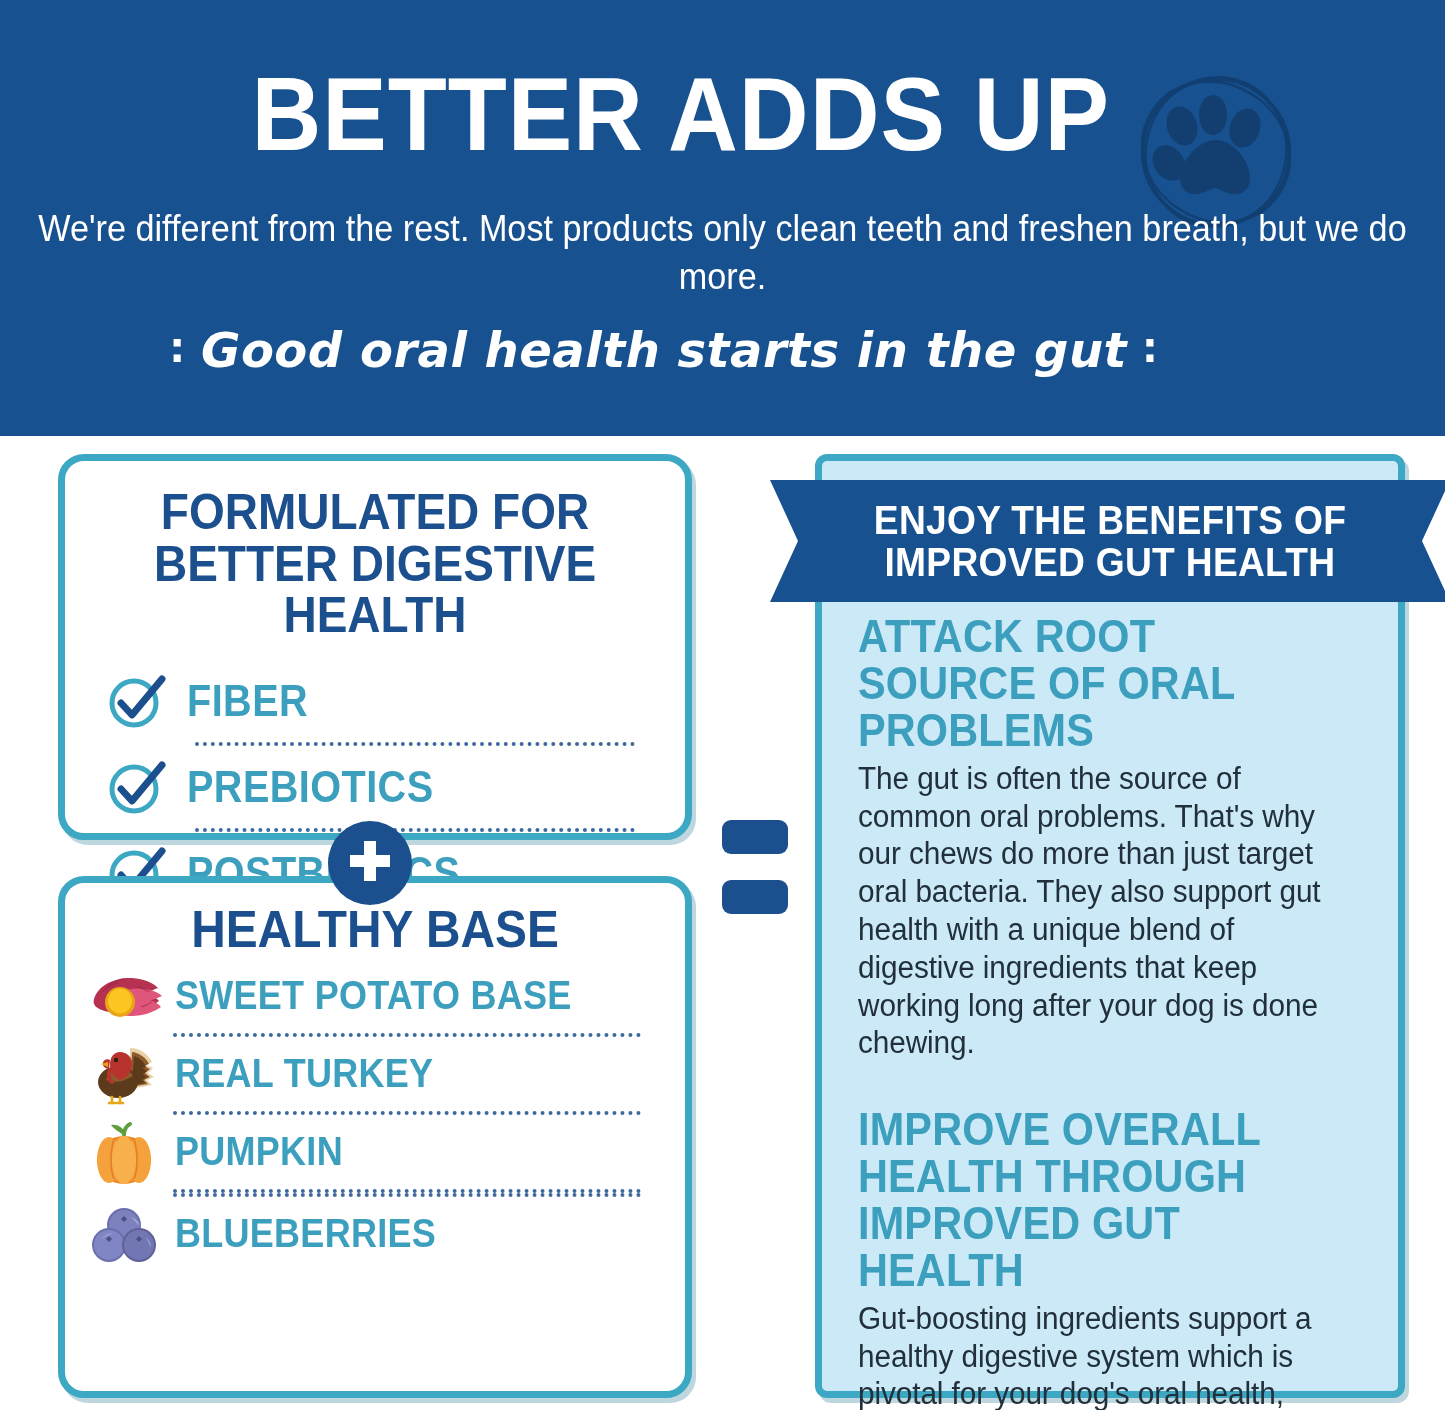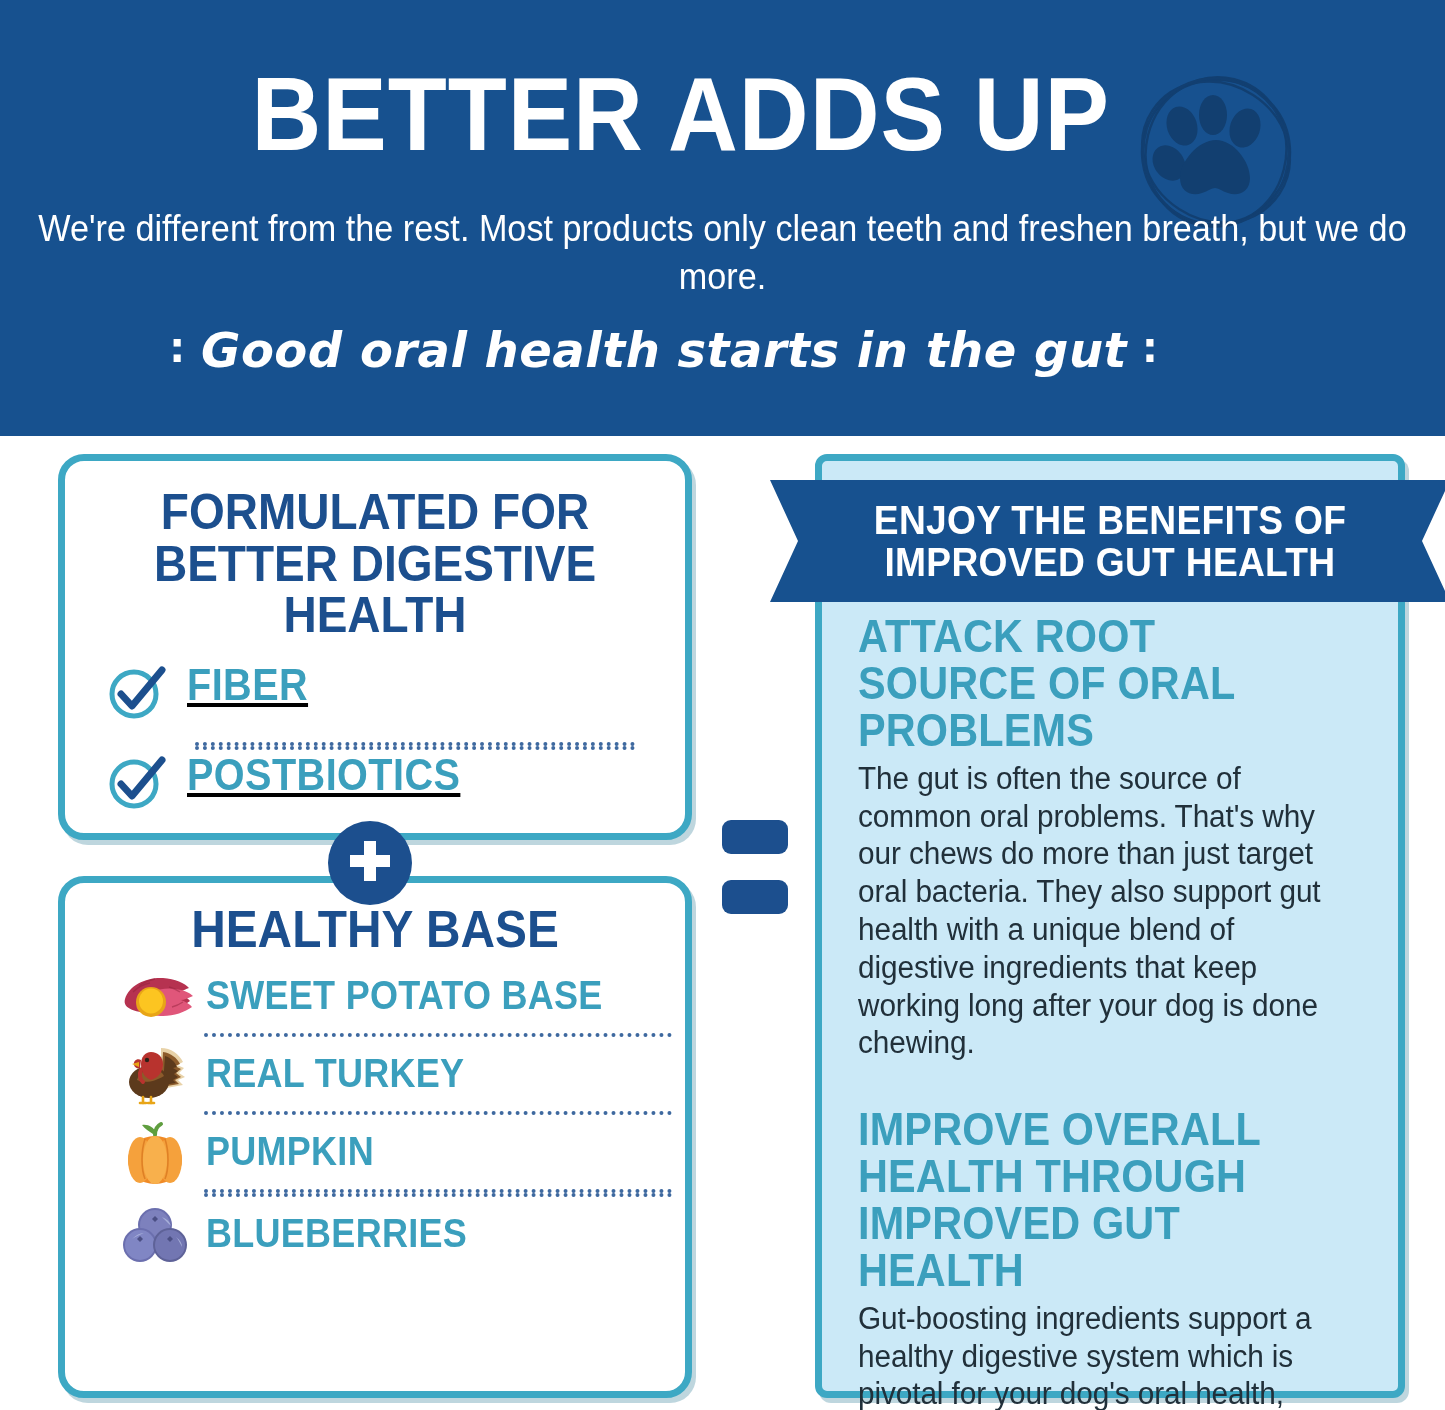--- a/index.html
+++ b/index.html
@@ -87,34 +87,34 @@
     font-size:50px;
     line-height:1.03;
     transform:scaleX(0.92);
     letter-spacing:0px;
   }
   #formulated-title { margin-top:26px; }
   #base-title { margin-top:20px; font-size:52px; }
 
   
   .check-list { margin-top:18px; padding:0 34px; }
-  .check-row { display:flex; align-items:flex-start; height:82px;text-decoration:underline; }
+  .check-row { display:flex; align-items:center; height:82px; }
   .check-icon { width:74px; flex:0 0 74px; display:flex; align-items:center; justify-content:center; }
   .check-label {
     color:#3b9fbd; font-weight:bold; font-size:44px;
     transform:scaleX(0.9); transform-origin:left center;
     margin-left:14px; letter-spacing:.5px;
   }
   .dotted-sep {
     margin:0 0 0 96px; height:0; border-top:4px dotted #1d4f8f; opacity:.85;
     width:440px;
   }
 
   
-  .ing-list { margin-top:2px; padding:0 22px 0 47px; }
+  .ing-list { margin-top:2px; padding:0 22px 0 16px; }
   .ing-row { display:flex; align-items:center; height:74px; }
   .ing-icon { width:86px; flex:0 0 86px; display:flex; align-items:center; justify-content:center; }
   .ing-label {
     color:#3b9fbd; font-weight:bold; font-size:40px;
     transform:scaleX(0.9); transform-origin:left center;
     margin-left:8px; letter-spacing:.3px; white-space:nowrap;
   }
   .ing-sep { margin-left:92px; width:468px; height:0; border-top:4px dotted #1d4f8f; opacity:.85; }
 
   
@@ -199,20 +199,29 @@
           <svg width="64" height="64" viewBox="0 0 64 64">
             <circle cx="30" cy="34" r="22" fill="none" stroke="#3da8c4" stroke-width="5"></circle>
             <path d="M17 34 L28 46 L58 10" fill="none" stroke="#1c4f8e" stroke-width="7" stroke-linecap="round" stroke-linejoin="round"></path>
           </svg>
         </span>
         <span class="check-label">FIBER</span>
       </div>
 
       <div class="dotted-sep"></div>
 
+      <div class="check-row">
+        <span class="check-icon">
+          <svg width="64" height="64" viewBox="0 0 64 64">
+            <circle cx="30" cy="34" r="22" fill="none" stroke="#3da8c4" stroke-width="5"></circle>
+            <path d="M17 34 L28 46 L58 10" fill="none" stroke="#1c4f8e" stroke-width="7" stroke-linecap="round" stroke-linejoin="round"></path>
+          </svg>
+        </span>
+        <span class="check-label">PREBIOTICS</span>
+      </div>
 
       <div class="dotted-sep"></div>
 
       <div class="check-row">
         <span class="check-icon">
           <svg width="64" height="64" viewBox="0 0 64 64">
             <circle cx="30" cy="34" r="22" fill="none" stroke="#3da8c4" stroke-width="5"></circle>
             <path d="M17 34 L28 46 L58 10" fill="none" stroke="#1c4f8e" stroke-width="7" stroke-linecap="round" stroke-linejoin="round"></path>
           </svg>
         </span>

